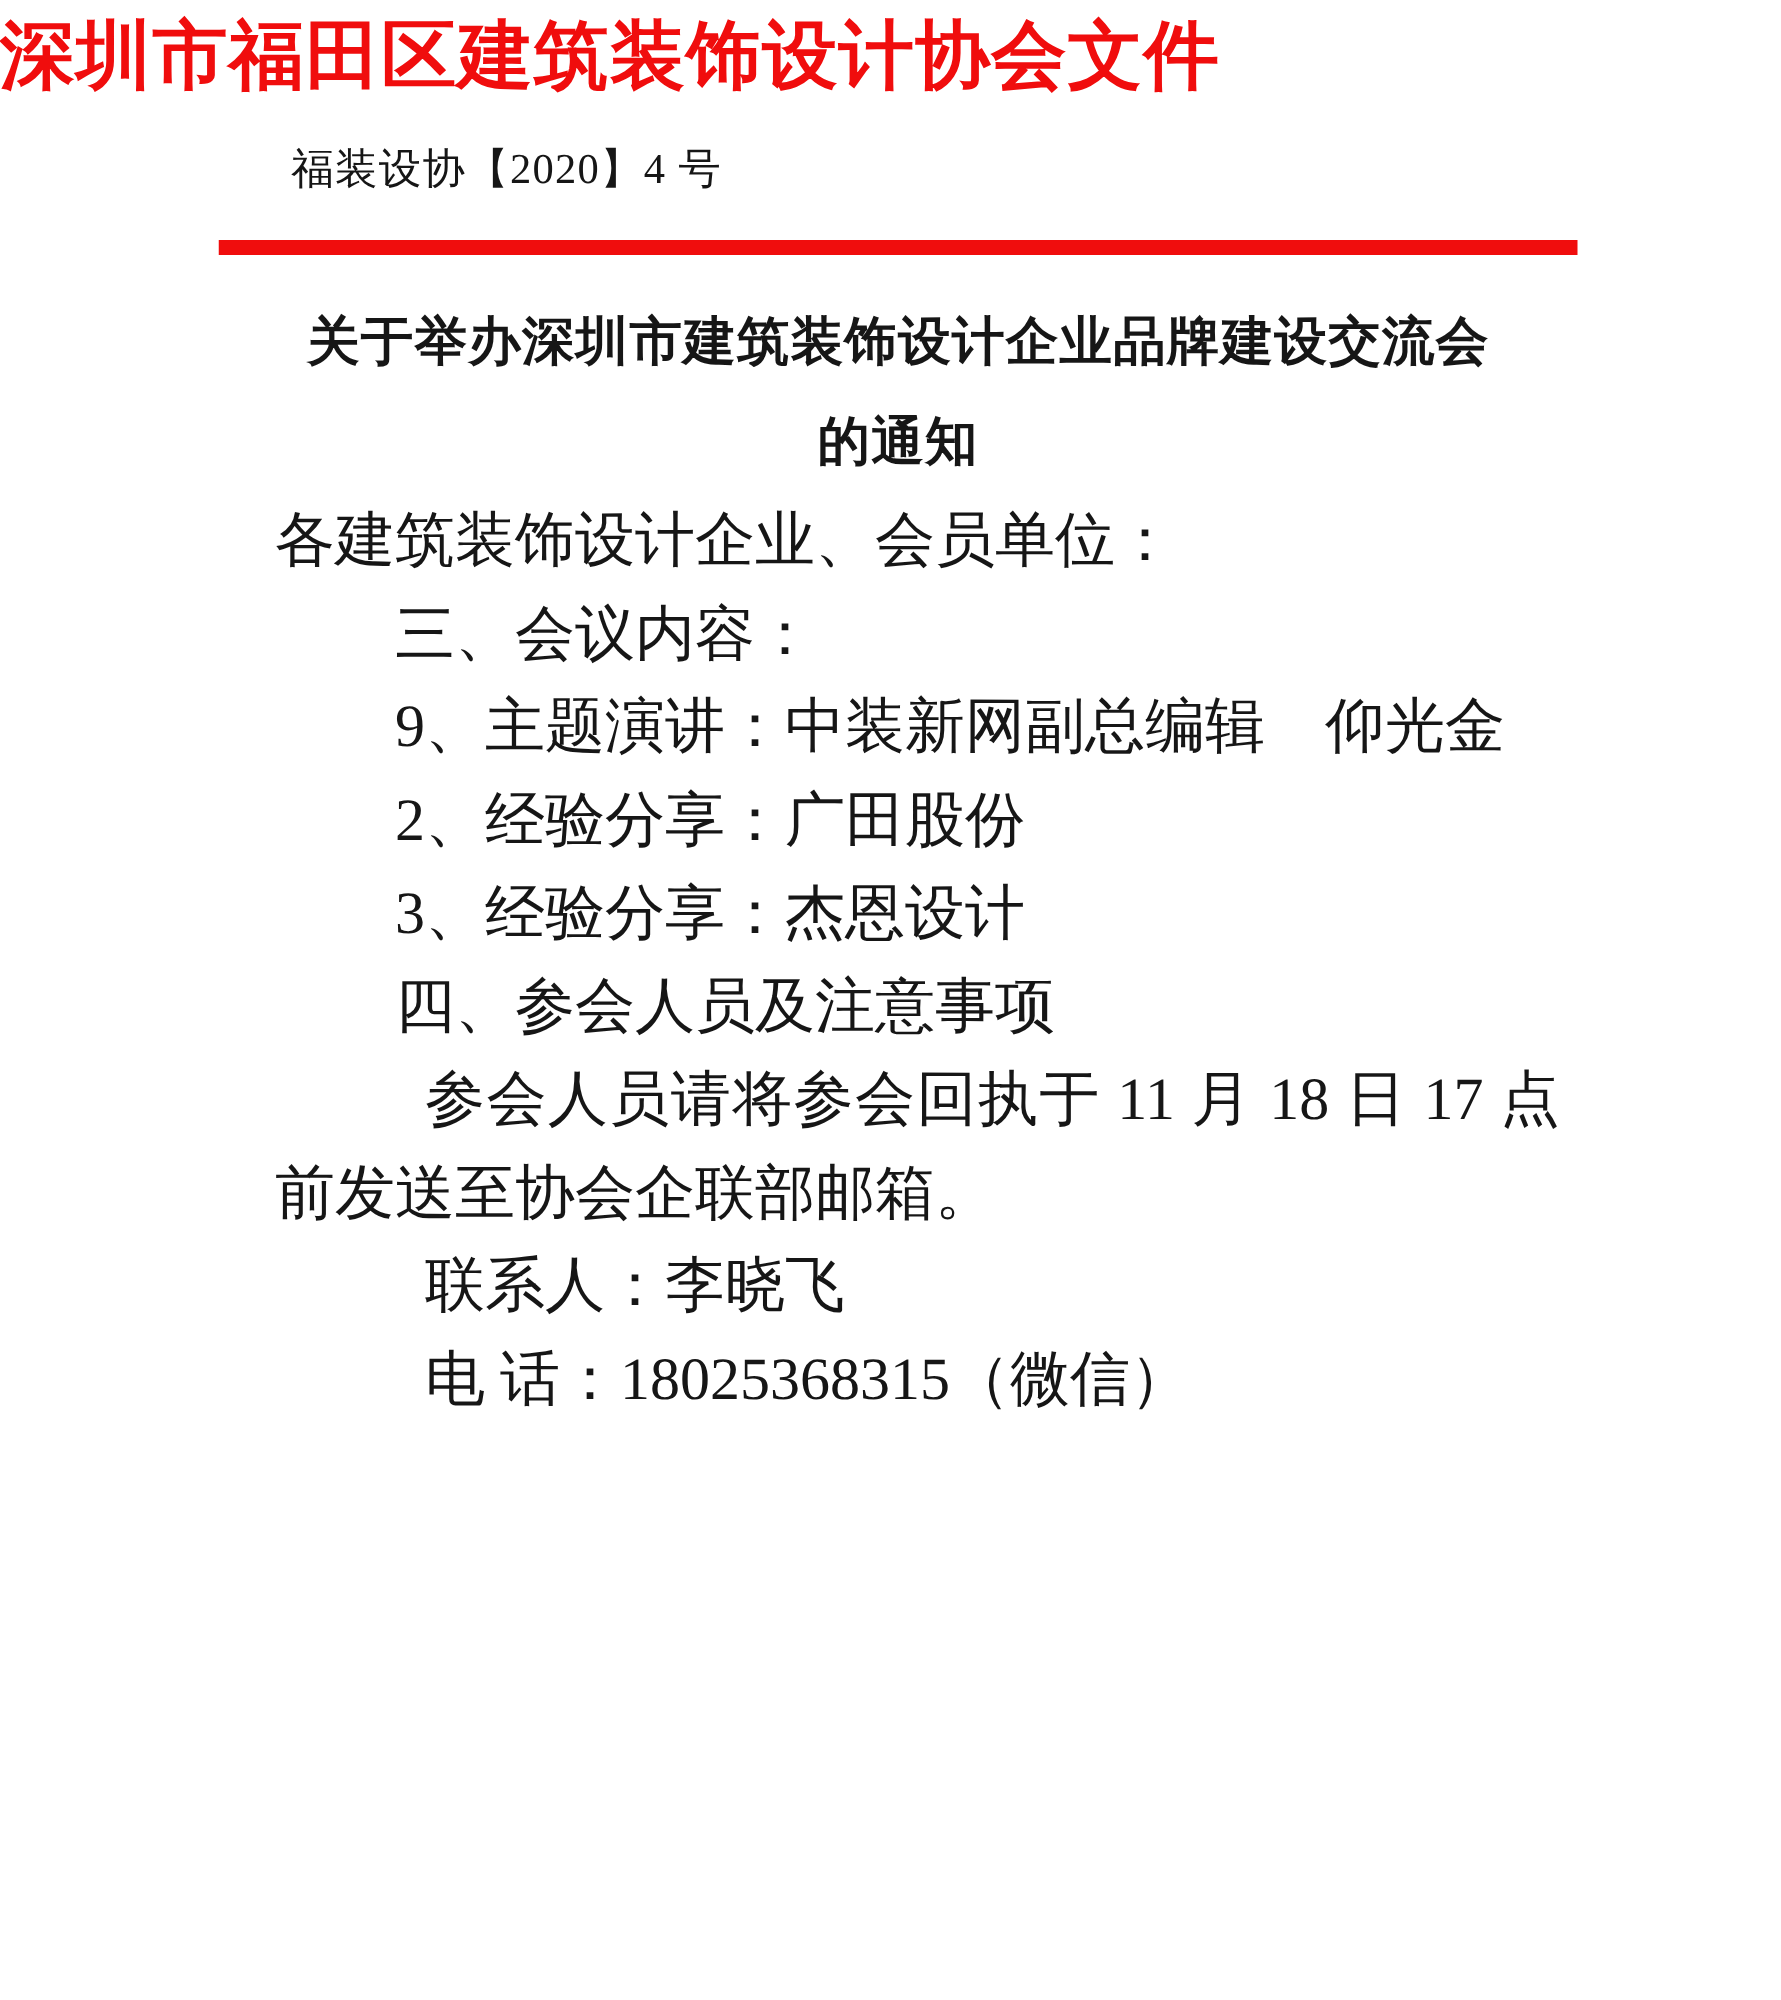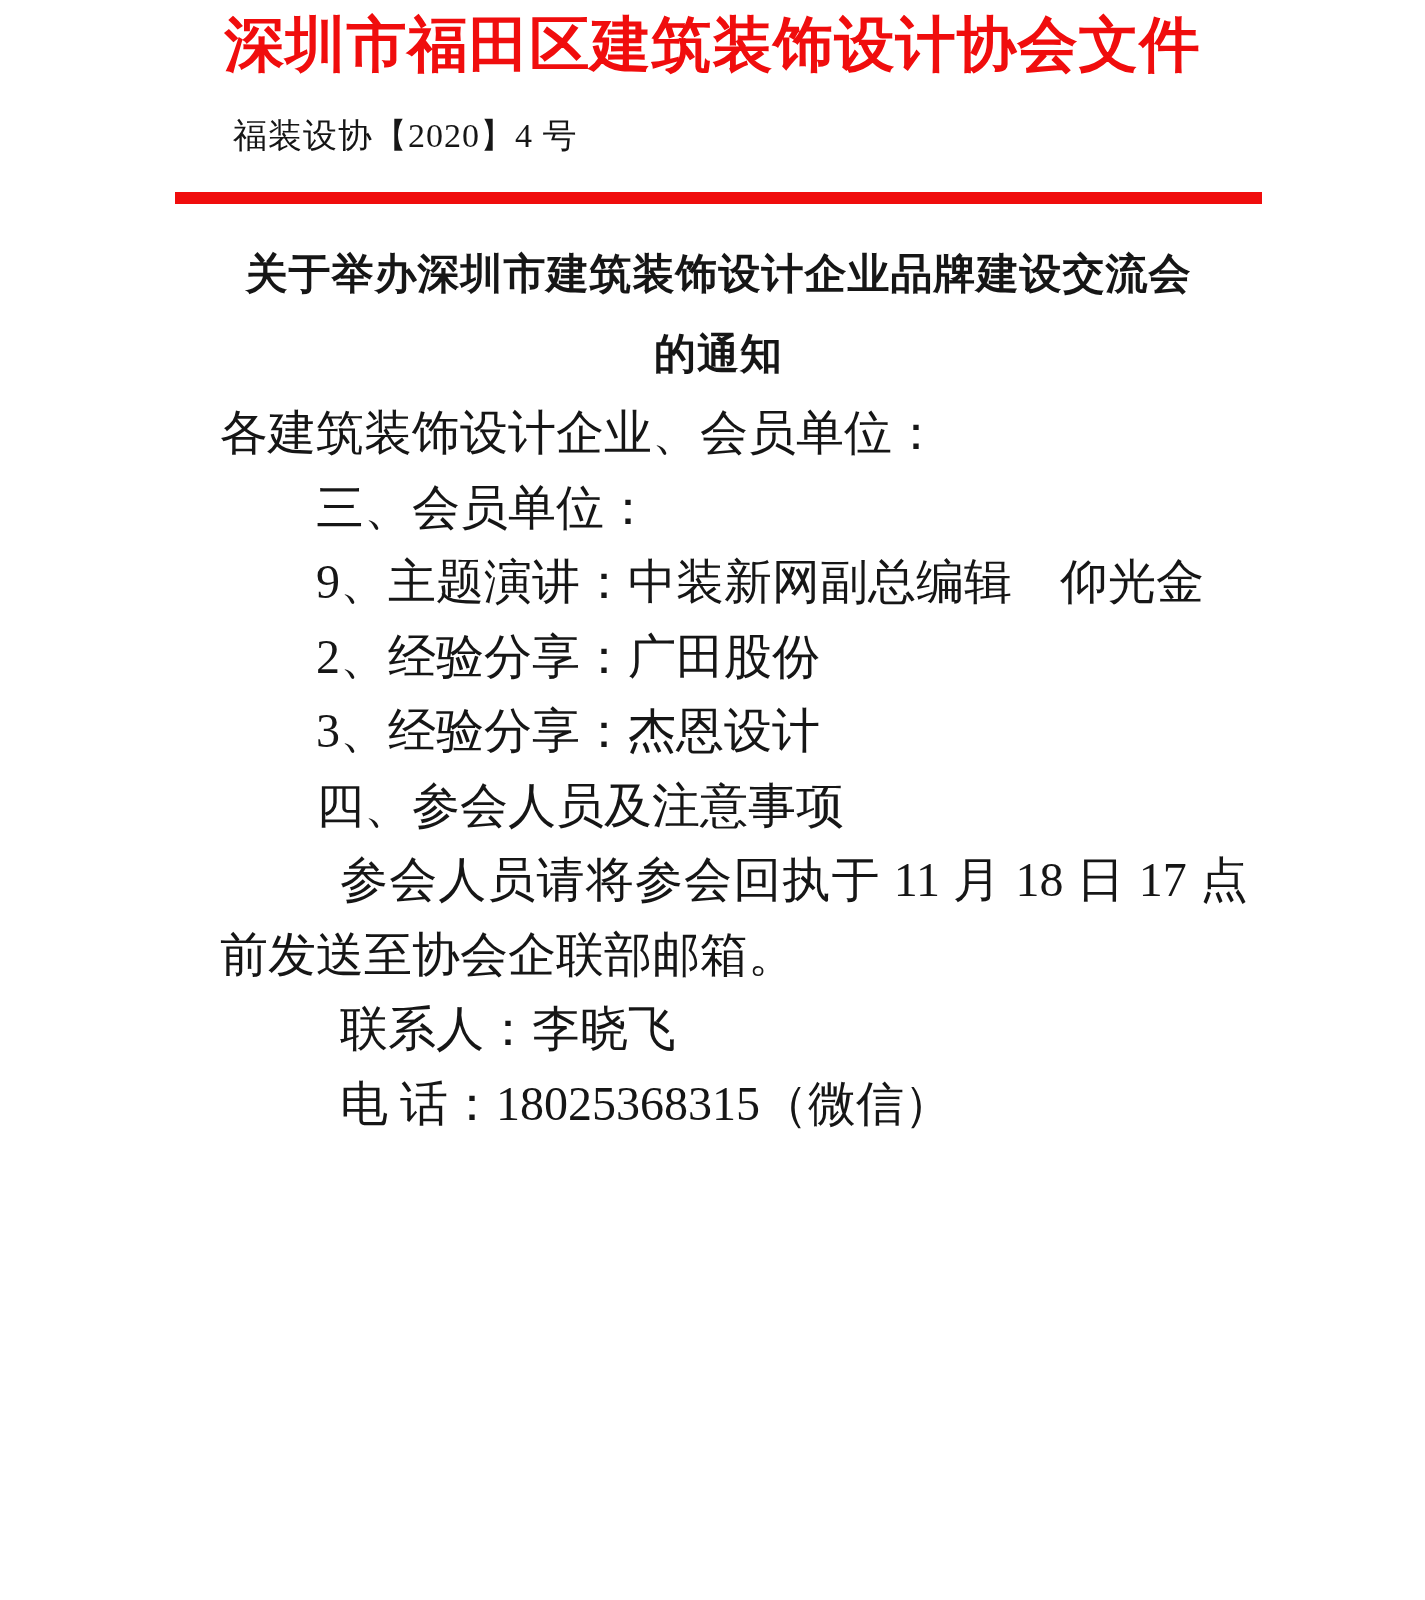--- a/index.html
+++ b/index.html
@@ -10,21 +10,21 @@
     background: #ffffff;
     color: var(--ink);
     font-family: "Liberation Serif", "DejaVu Serif", serif;
     overflow: hidden;
   }
   .page { width: 1425px; height: 1600px; position: relative; }
 
   
   .org-title {
     margin-top: 4px;
-    text-align: center;
+    text-align: left;
     color: var(--accent);
     font-size: 60px;
     line-height: 82px;
     font-weight: 700;
     letter-spacing: 1px;
     white-space: nowrap;
   }
 
   .doc-meta {
     width: 1087px;
@@ -82,21 +82,21 @@
 
   <div class="red-rule"></div>
 
   <div class="doc-title">
     <div>关于举办深圳市建筑装饰设计企业品牌建设交流会</div>
     <div>的通知</div>
   </div>
 
   <div class="body-text">
     <p>各建筑装饰设计企业、会员单位：</p>
-    <p class="indent-2">三、会员单位：</p>
+    <p class="indent-2">三、会议内容：</p>
     <p class="indent-2">9、主题演讲：中装新网副总编辑　仰光金</p>
     <p class="indent-2">2、经验分享：广田股份</p>
     <p class="indent-2">3、经验分享：杰恩设计</p>
     <p class="indent-2">四、参会人员及注意事项</p>
     <p class="indent-25">参会人员请将参会回执于 11 月 18 日 17 点前发送至协会企联部邮箱。</p>
     <p class="indent-25">联系人：李晓飞</p>
     <p class="indent-25">电 话：18025368315（微信）</p>
   </div>
 
 </div>

